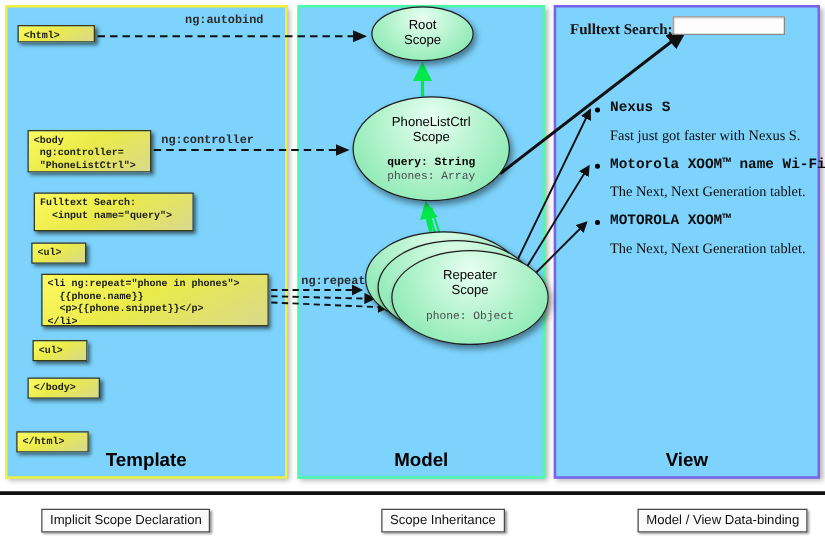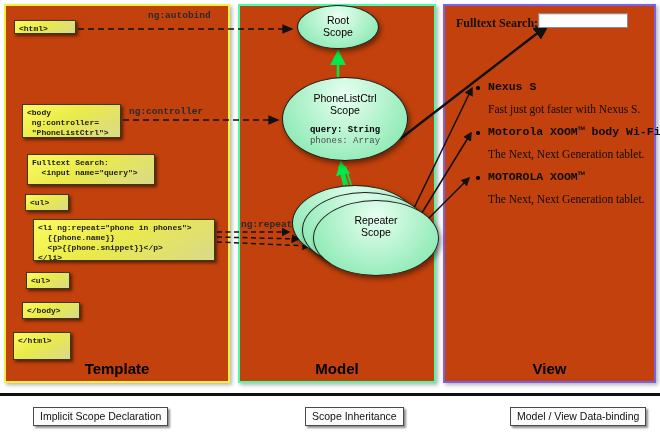--- a/index.html
+++ b/index.html
@@ -2,21 +2,21 @@
 <html><head>
 <meta charset="utf-8">
 <style>
   html,body{margin:0;padding:0;background:#fff;}
   body{width:660px;height:435px;overflow:hidden;
        font-family:"Liberation Sans",sans-serif;}
 
   #stage{position:relative;width:660px;height:435px;}
 
   
-  .panel{position:absolute;background:#c2410c;box-sizing:border-box;
+  .panel{position:absolute;background:#7dd3fc;box-sizing:border-box;
          box-shadow:2px 2px 4px rgba(0,0,0,.30);}
   #panel-template{left:4px;  top:4px;  width:226px; height:379px;
                   border:2px solid #f2f23c;}
   #panel-model{   left:238px;top:4px;  width:198px; height:379px;
                   border:2px solid #4dfaa8;}
   #panel-view{    left:443px;top:4px;  width:213px; height:379px;
                   border:2px solid #7a62e8;}
 
   .panel-title{position:absolute;bottom:4px;left:0;width:100%;
                text-align:center;font-size:15px;font-weight:bold;color:#000;}
@@ -30,21 +30,21 @@
             font-size:8px;line-height:10px;color:#20201a;
             padding:3px 4px;white-space:pre;font-weight:bold;}
 
   #box-html     {left:14px; top:20px;  width:62px;  height:14px;}
   #box-body     {left:22px; top:104px; width:99px;  height:34px;}
   #box-fulltext {left:27px; top:154px; width:128px; height:31px;}
   #box-ul1      {left:25px; top:194px; width:44px;  height:17px;}
   #box-li       {left:33px; top:219px; width:182px; height:42px;}
   #box-ul2      {left:26px; top:272px; width:44px;  height:17px;}
   #box-bodyend  {left:22px; top:302px; width:58px;  height:17px;}
-  #box-htmlend  {left:13px; top:332px; width:58px;  height:28px;}
+  #box-htmlend  {left:13px; top:345px; width:58px;  height:17px;}
 
   
   .conn-label{position:absolute;font-family:"Liberation Mono","DejaVu Sans Mono",monospace;
               font-size:9.5px;font-weight:bold;color:#2a2a2a;white-space:nowrap;}
   #lbl-autobind  {left:148px;top:10px;}
   #lbl-controller{left:129px;top:106px;}
   #lbl-repeat    {left:241px;top:219px;}
 
   
   .scope{position:absolute;box-sizing:border-box;border-radius:50%;
@@ -212,31 +212,34 @@
     </div>
   </div>
 
   <div class="scope" id="rep-back2"></div>
   <div class="scope" id="rep-back1"></div>
   <div class="scope" id="scope-rep">
     <div class="nm">
       <span>Repeater</span><br>
       <span>Scope</span>
     </div>
+    <div class="props">
+      <div class="g">phone: Object</div>
+    </div>
   </div>
 
   <div id="view-label">Fulltext Search:</div>
   <input id="view-input" type="text" value="" style="">
 
   <div class="v-bullet" style="left:476px;top:86px;"></div>
   <div class="v-item v-title" style="left:488px;top:80px;">Nexus S</div>
   <div class="v-item" style="left:488px;top:103px;">Fast just got faster with Nexus S.</div>
 
   <div class="v-bullet" style="left:476px;top:131px;"></div>
-  <div class="v-item v-title" style="left:488px;top:125px;">Motorola XOOM™  body Wi-Fi</div>
+  <div class="v-item v-title" style="left:488px;top:125px;">Motorola XOOM™  name Wi-Fi</div>
   <div class="v-item" style="left:488px;top:148px;">The Next, Next Generation tablet.</div>
 
   <div class="v-bullet" style="left:476px;top:176px;"></div>
   <div class="v-item v-title" style="left:488px;top:170px;">MOTOROLA XOOM™</div>
   <div class="v-item" style="left:488px;top:193px;">The Next, Next Generation tablet.</div>
 
   <div id="legend">
     <div class="lg-box" id="lg-box-1">Implicit Scope Declaration</div>
     <div class="lg-box" id="lg-box-2">Scope Inheritance</div>
     <div class="lg-box" id="lg-box-3">Model / View Data-binding</div>

